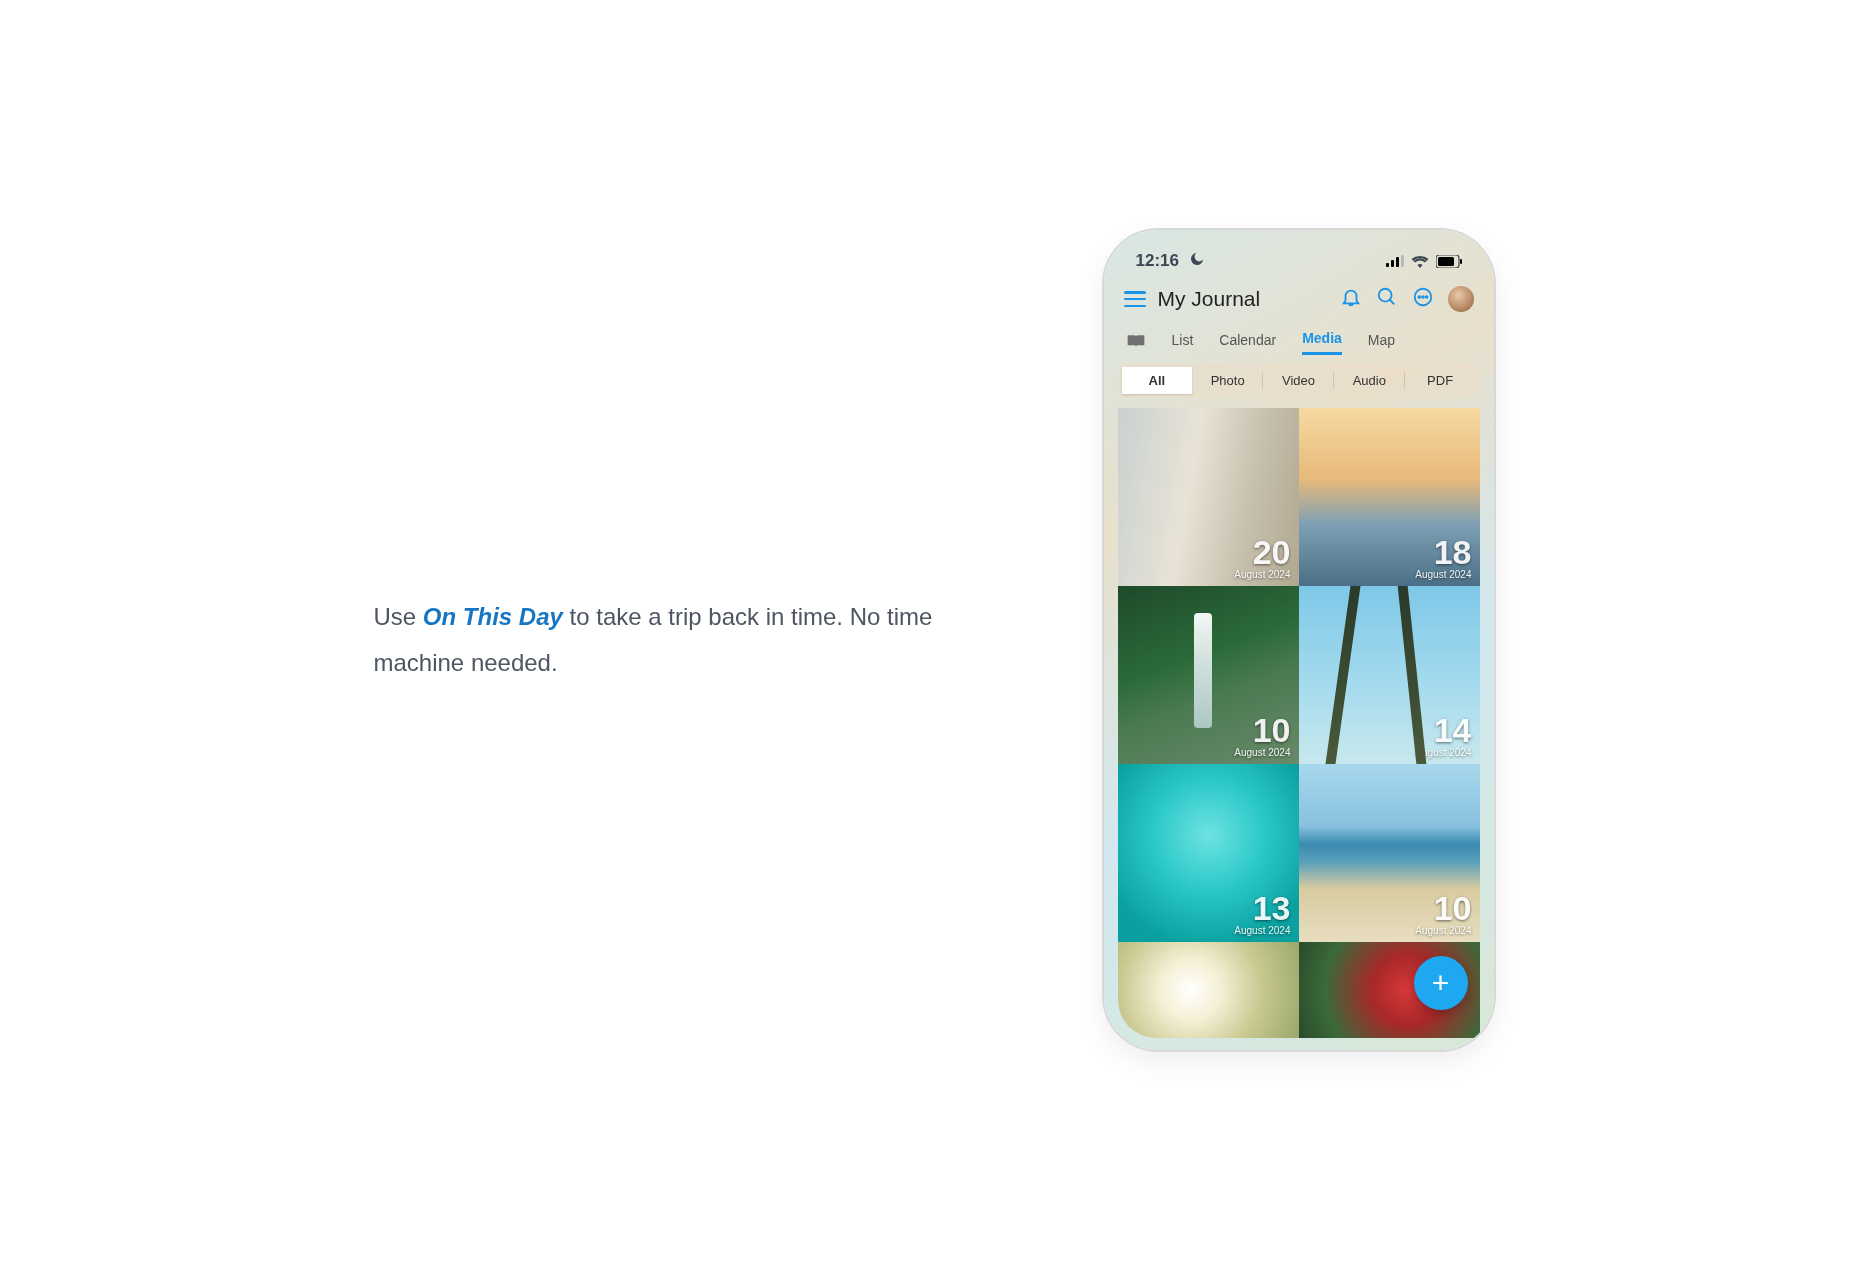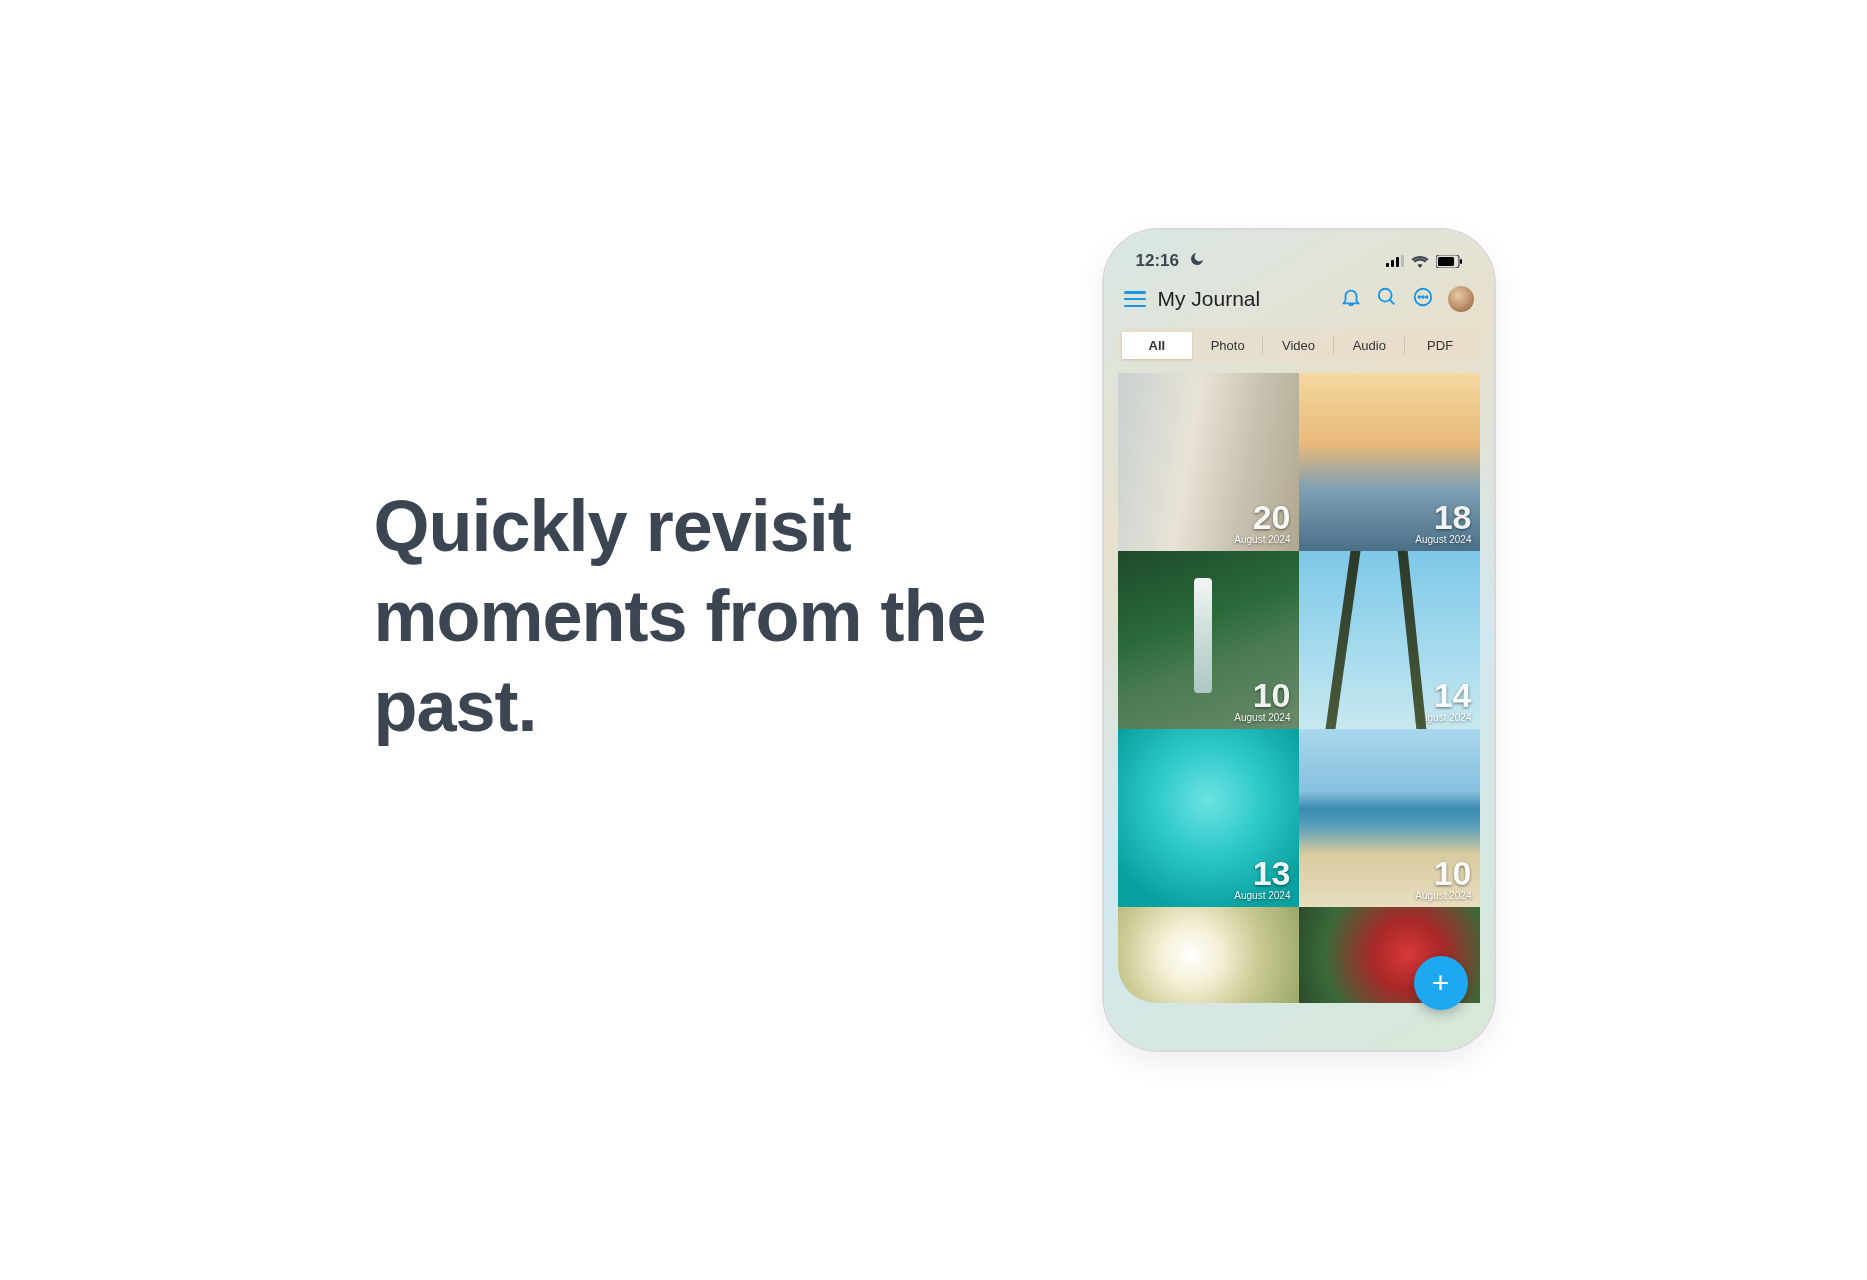--- a/index.html
+++ b/index.html
@@ -175,21 +175,23 @@
     box-shadow:0 4px 12px rgba(0,0,0,.25);
     cursor:pointer;
   }
 </style>
 </head>
 <body>
 
 <div class="page">
 
   <div class="left">
-    <h1 class="heading">Quickly revisit moments from the past.</h1>
+    <p class="subtext">
+      <span>Use </span><span class="highlight">On This Day</span><span> to take a trip back in time. No time machine needed.</span>
+    </p>
   </div>
 
   <div class="phone">
 
     <div class="statusbar">
       <div class="status-left">
         <span>12:16</span>
         <span>
           <svg width="16" height="16" viewBox="0 0 24 24" fill="currentColor">
               <path d="M21 12.8A9 9 0 1111.2 3a7 7 0 109.8 9.8z"></path>
@@ -247,20 +249,31 @@
               <circle cx="12" cy="12" r="9"></circle>
               <circle cx="8" cy="12" r="1" fill="currentColor"></circle>
               <circle cx="12" cy="12" r="1" fill="currentColor"></circle>
               <circle cx="16" cy="12" r="1" fill="currentColor"></circle>
             </svg>
         </span>
         <div class="avatar"></div>
       </div>
     </div>
 
+    <div class="tabs">
+      <span class="book-icon">
+        <svg width="20" height="16" viewBox="0 0 24 18" fill="currentColor">
+            <path d="M2 2h8c1 0 2 .8 2 2v12c0-1.2-1-2-2-2H2V2zm20 0h-8c-1 0-2 .8-2 2v12c0-1.2 1-2 2-2h8V2z"></path>
+          </svg>
+      </span>
+      <span class="tab">List</span>
+      <span class="tab">Calendar</span>
+      <span class="tab active">Media</span>
+      <span class="tab">Map</span>
+    </div>
 
     <div class="filters-wrap">
       <div class="filters">
         <div class="filter selected">All</div>
         <div class="filter">Photo</div>
         <div class="filter">Video</div>
         <div class="filter">Audio</div>
         <div class="filter">PDF</div>
       </div>
     </div>

